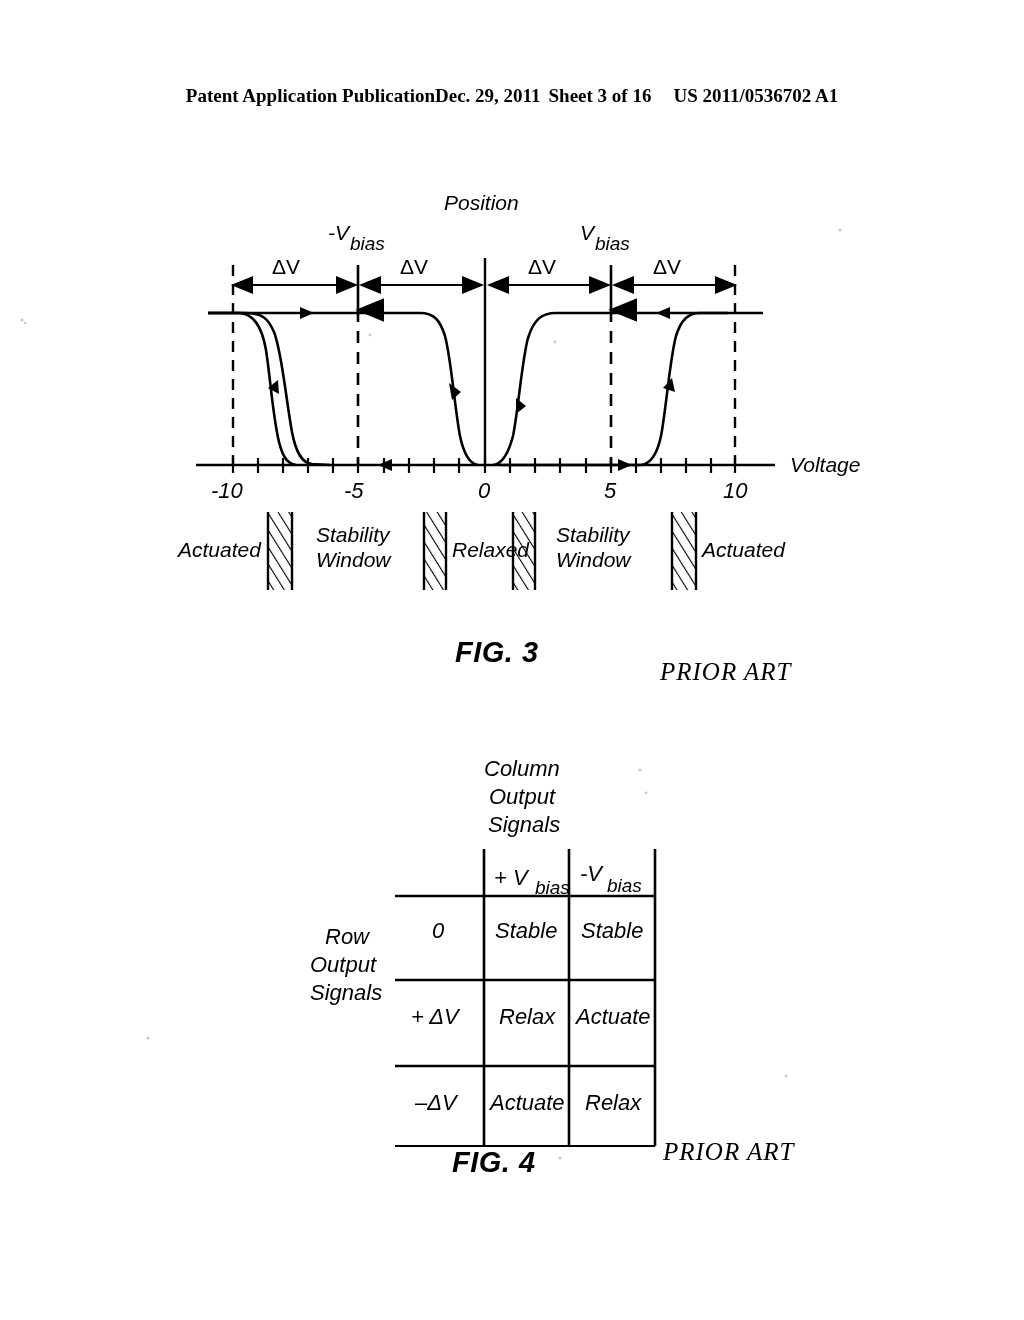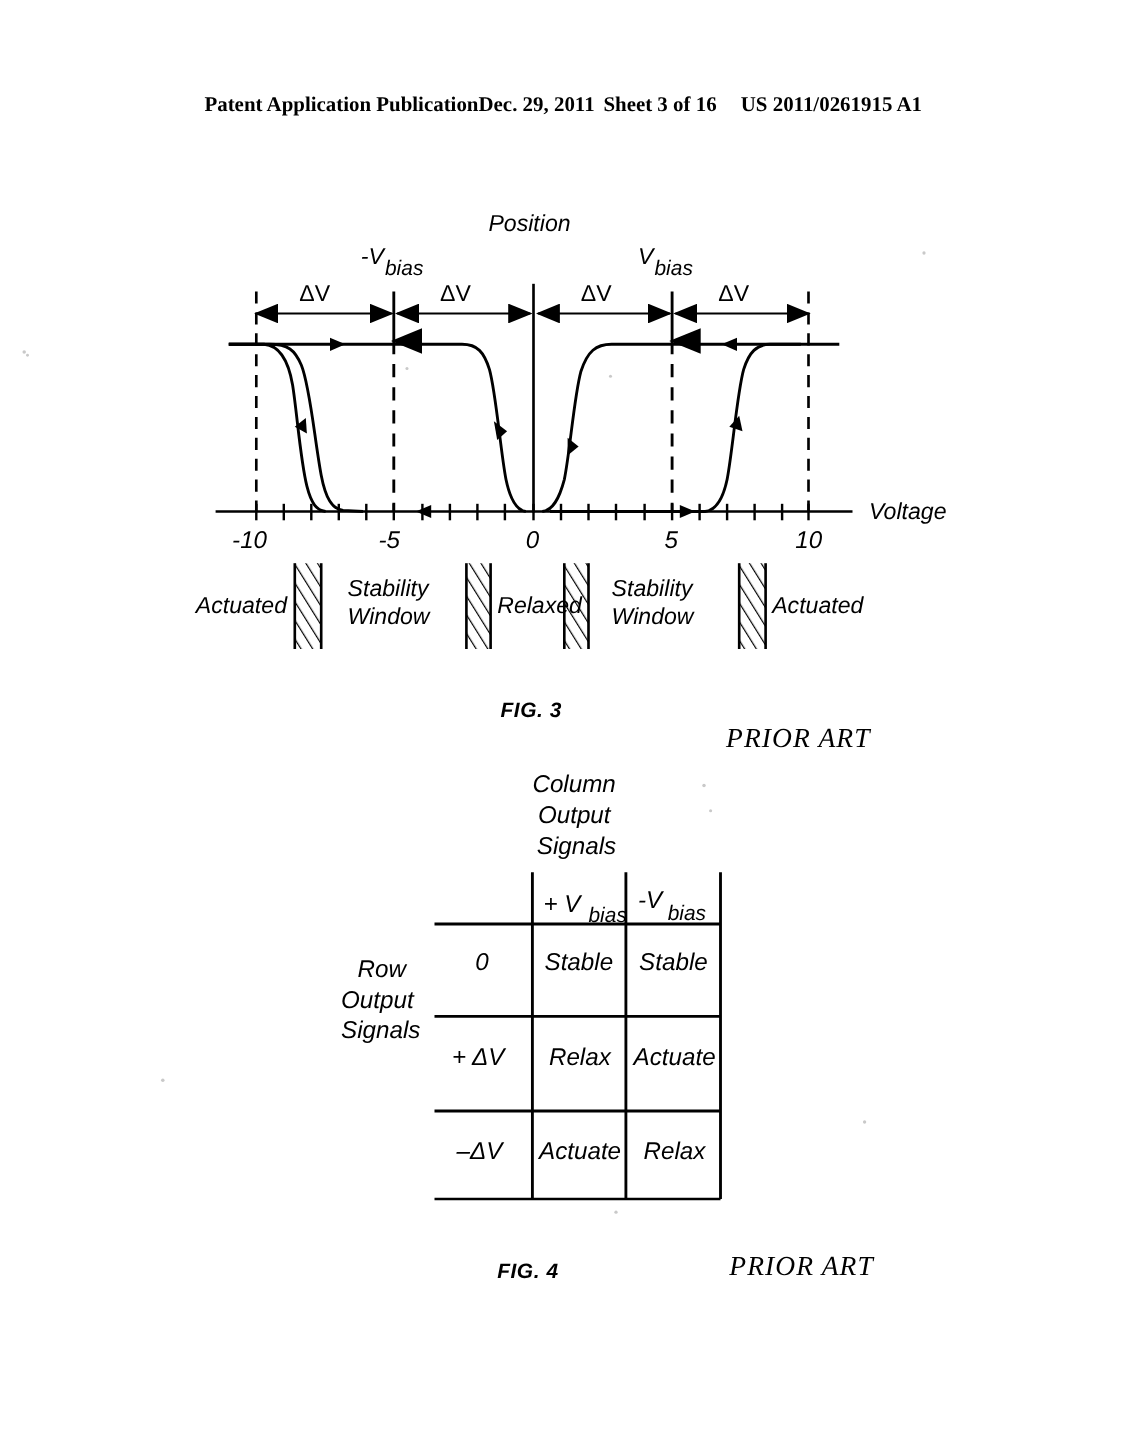--- a/index.html
+++ b/index.html
@@ -46,41 +46,41 @@
     width: 856px;
     height: 520px;
   }
   #fig3 svg { display: block; }
 
   .fig-caption {
     position: absolute;
     font-family: "Liberation Sans", sans-serif;
     font-weight: bold;
     font-style: italic;
-    font-size: 19px;
+    font-size: 29px;
     letter-spacing: 0.5px;
   }
   .prior-art {
     position: absolute;
     font-family: "Liberation Serif", serif;
     font-style: italic;
     font-size: 25px;
     letter-spacing: 1px;
   }
 
   #fig3-caption { left: 455px; top: 636px; }
   #fig3-prior   { left: 660px; top: 658px; }
   #fig4-caption { left: 452px; top: 1146px; }
   #fig4-prior   { left: 663px; top: 1138px; }
 
   
   #fig4 {
     position: absolute;
     left: 0;
-    top: 692px;
+    top: 748px;
     width: 1024px;
     height: 460px;
   }
   #fig4 svg { display: block; }
 
   
   .lbl {
     font-family: "Liberation Sans", sans-serif;
     font-style: italic;
     font-size: 21px;
@@ -108,21 +108,21 @@
     fill: #c9c9c9;
   }
 </style>
 </head>
 <body>
 
 <div class="page-header">
   <span class="hdr-pub">Patent Application Publication</span>
   <span class="hdr-date">Dec. 29, 2011</span>
   <span class="hdr-sheet">Sheet 3 of 16</span>
-  <span class="hdr-patno">US 2011/0261915 A1</span>
+  <span class="hdr-patno">US 2011/0536702 A1</span>
 </div>
 
 <div id="fig3">
   <svg width="1024" height="520" viewBox="0 0 1024 520" xmlns="http://www.w3.org/2000/svg">
     <defs>
       <marker id="arrR" markerWidth="11" markerHeight="9" refX="10" refY="4.5" orient="auto">
         <path d="M0,0 L11,4.5 L0,9 z" fill="#000"></path>
       </marker>
       <marker id="arrL" markerWidth="11" markerHeight="9" refX="1" refY="4.5" orient="auto">
         <path d="M11,0 L0,4.5 L11,9 z" fill="#000"></path>

